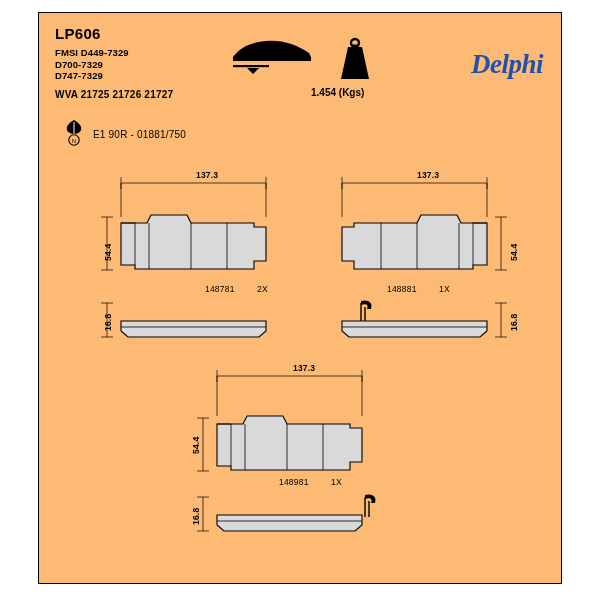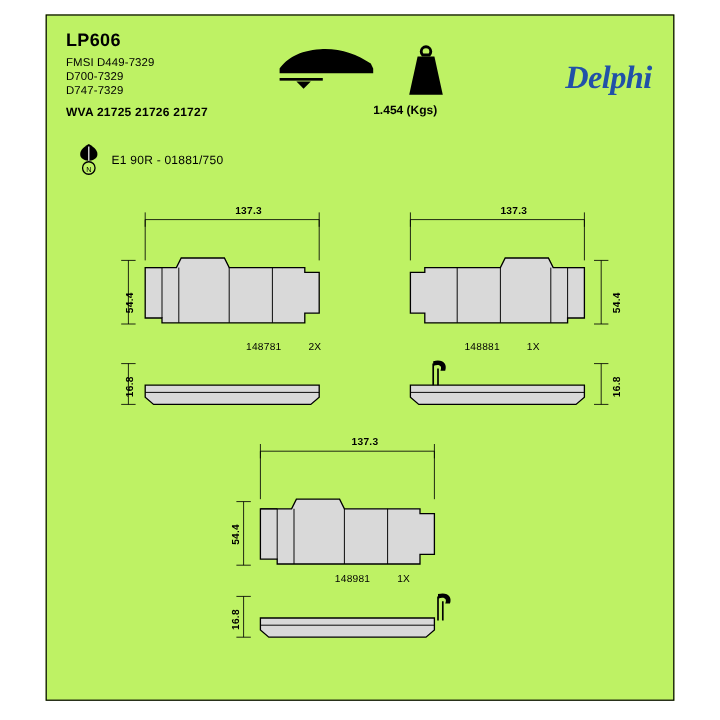--- a/index.html
+++ b/index.html
@@ -16,21 +16,21 @@
     overflow: hidden;
   }
   #sheet {
     position: absolute;
     left: 38px;
     top: 12px;
     width: 524px;
     height: 572px;
     border: 1.5px solid #000;
     box-sizing: border-box;
-    background: #bef264;
+    background: #fdba74;
   }
   
   .watermark {
     position: absolute;
     left: 0;
     top: 205px;
     width: 600px;
     text-align: center;
     font-family: "Liberation Serif", serif;
     font-style: italic;
@@ -54,21 +54,21 @@
     font-size: 15px;
     font-weight: bold;
     letter-spacing: .3px;
   }
   .codes {
     position: absolute;
     left: 16px;
     top: 34px;
     font-size: 9.5px;
     line-height: 11.6px;
-    font-weight: normal;
+    font-weight: bold;
     letter-spacing: .1px;
   }
   .wva {
     position: absolute;
     left: 16px;
     top: 76px;
     font-size: 10px;
     font-weight: bold;
     letter-spacing: .2px;
   }

